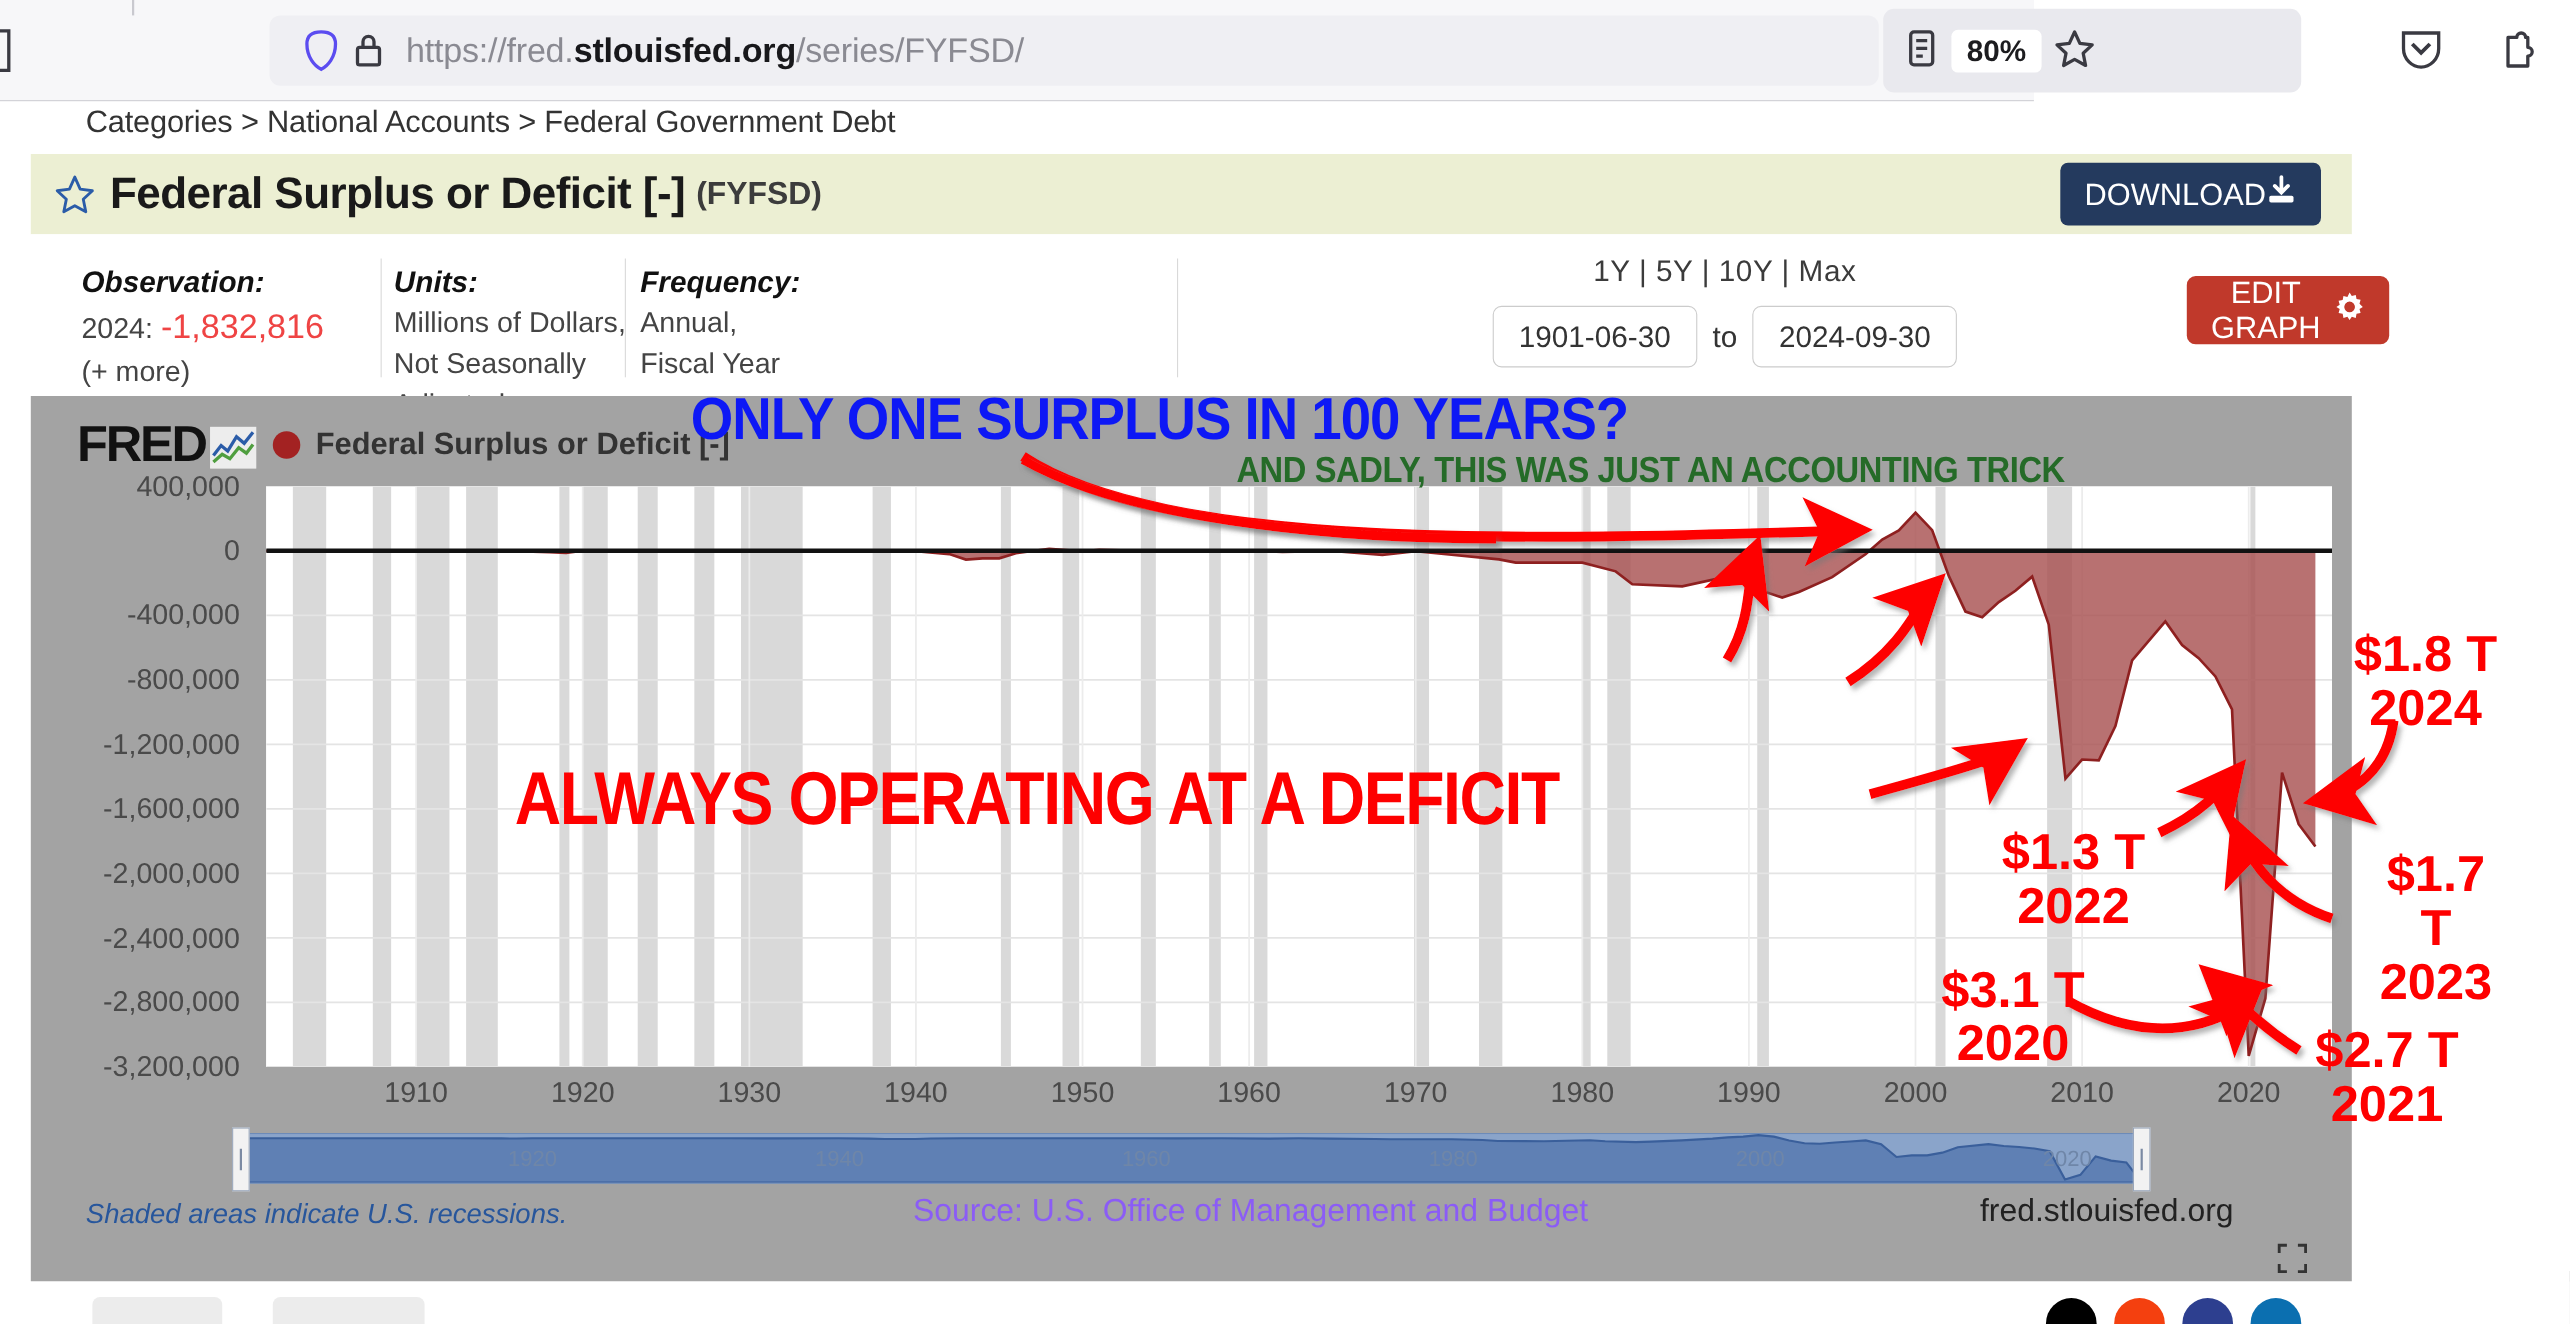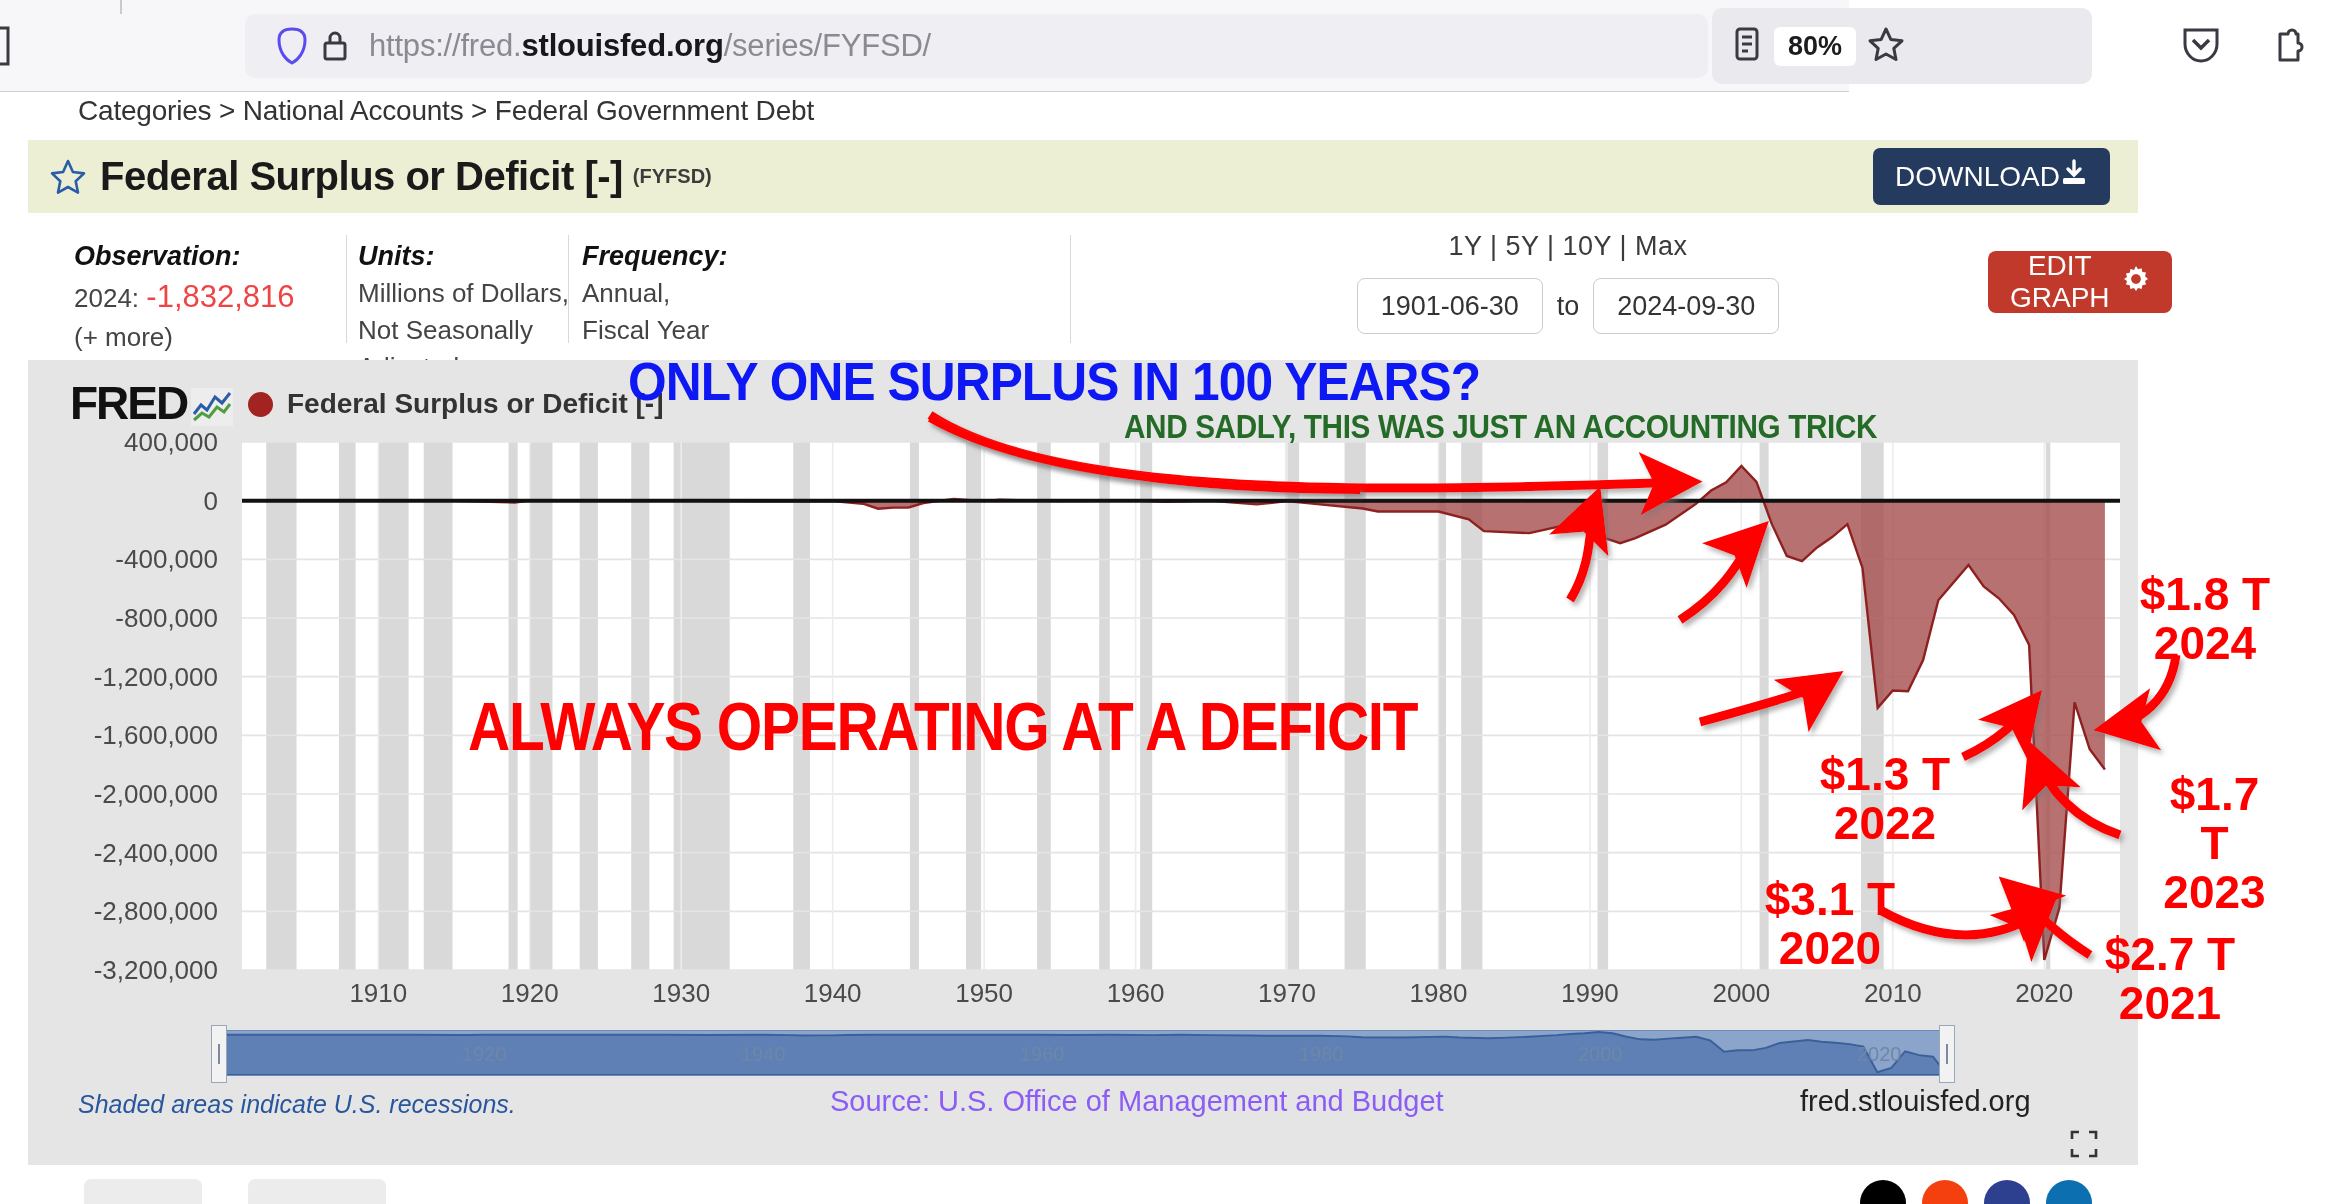--- a/index.html
+++ b/index.html
@@ -32,21 +32,21 @@
   
   #breadcrumb{ position:absolute; left:78px; top:95px; font-size:28px; color:#333333;
         letter-spacing:-0.2px;}
 
   
   #title-band{ position:absolute; left:28px; top:140px; width:2110px; height:73px;
         background:#ecefd3; display:flex; align-items:center; }
   #star-icon{ margin-left:20px; width:40px; height:40px;}
   #page-title{ font-size:40px; font-weight:700; color:#1a1a1a; margin-left:12px;
         letter-spacing:-0.5px;}
-  #page-title-id{ font-size:20px; font-weight:700; color:#3c3c3c; margin-left:10px;}
+  #page-title-id{ font-size:29px; font-weight:700; color:#3c3c3c; margin-left:10px;}
   #download-button{ position:absolute; right:28px; top:8px; background:#243a5e; color:#fff;
         border:none; border-radius:7px; height:57px; padding:0 22px; font-size:28px;
         font-family:"Liberation Sans", sans-serif; display:flex; align-items:center; 
         cursor:pointer;}
 
   
   #meta-row{ position:absolute; left:28px; top:213px; width:2110px; height:145px;
         background:#ffffff; }
   .meta-col{ position:absolute; top:24px; font-size:26px; color:#444; line-height:1.42;}
   .meta-col .hd{ font-weight:700; color:#111; font-size:27px;font-style:italic;}
@@ -63,21 +63,21 @@
         font-size:27px; color:#333; text-align:center; background:#fff;
         font-family:"Liberation Sans", sans-serif;}
   #range-to{ font-size:27px; color:#333;}
   #edit-graph-button{ position:absolute; left:1960px; top:38px; background:#c0392b; color:#fff;
         border:none; border-radius:8px; height:62px; padding:0 22px; font-size:28px;
         font-family:"Liberation Sans", sans-serif; display:flex; align-items:center; gap:12px;
         cursor:pointer;}
 
   
   #graph-panel{ position:absolute; left:28px; top:360px; width:2110px; height:805px;
-        background:#e5e5e5; }
+        background:#a3a3a3; }
   #fred-logo{ position:absolute; left:42px; top:22px; display:flex; align-items:flex-end; gap:4px;}
   #fred-word{ font-family:"Liberation Sans", sans-serif; font-weight:700; font-size:46px;
         letter-spacing:-2px; color:#111; line-height:0.95;}
   #fred-mark{ width:42px; height:38px; background:#e8e8e8; position:relative; overflow:hidden;}
   #legend{ position:absolute; left:220px; top:28px; display:flex; align-items:center; gap:14px;}
   #legend-dot{ width:25px; height:25px; border-radius:50%; background:#a32222;}
   #legend-label{ font-size:28px; font-weight:700; color:#333;}
 
   #plot-wrap{ position:absolute; left:214px; top:82px; width:1878px; height:528px; }
   #plot-area{ position:absolute; left:0; top:0; width:100%; height:100%; background:#fff;}

